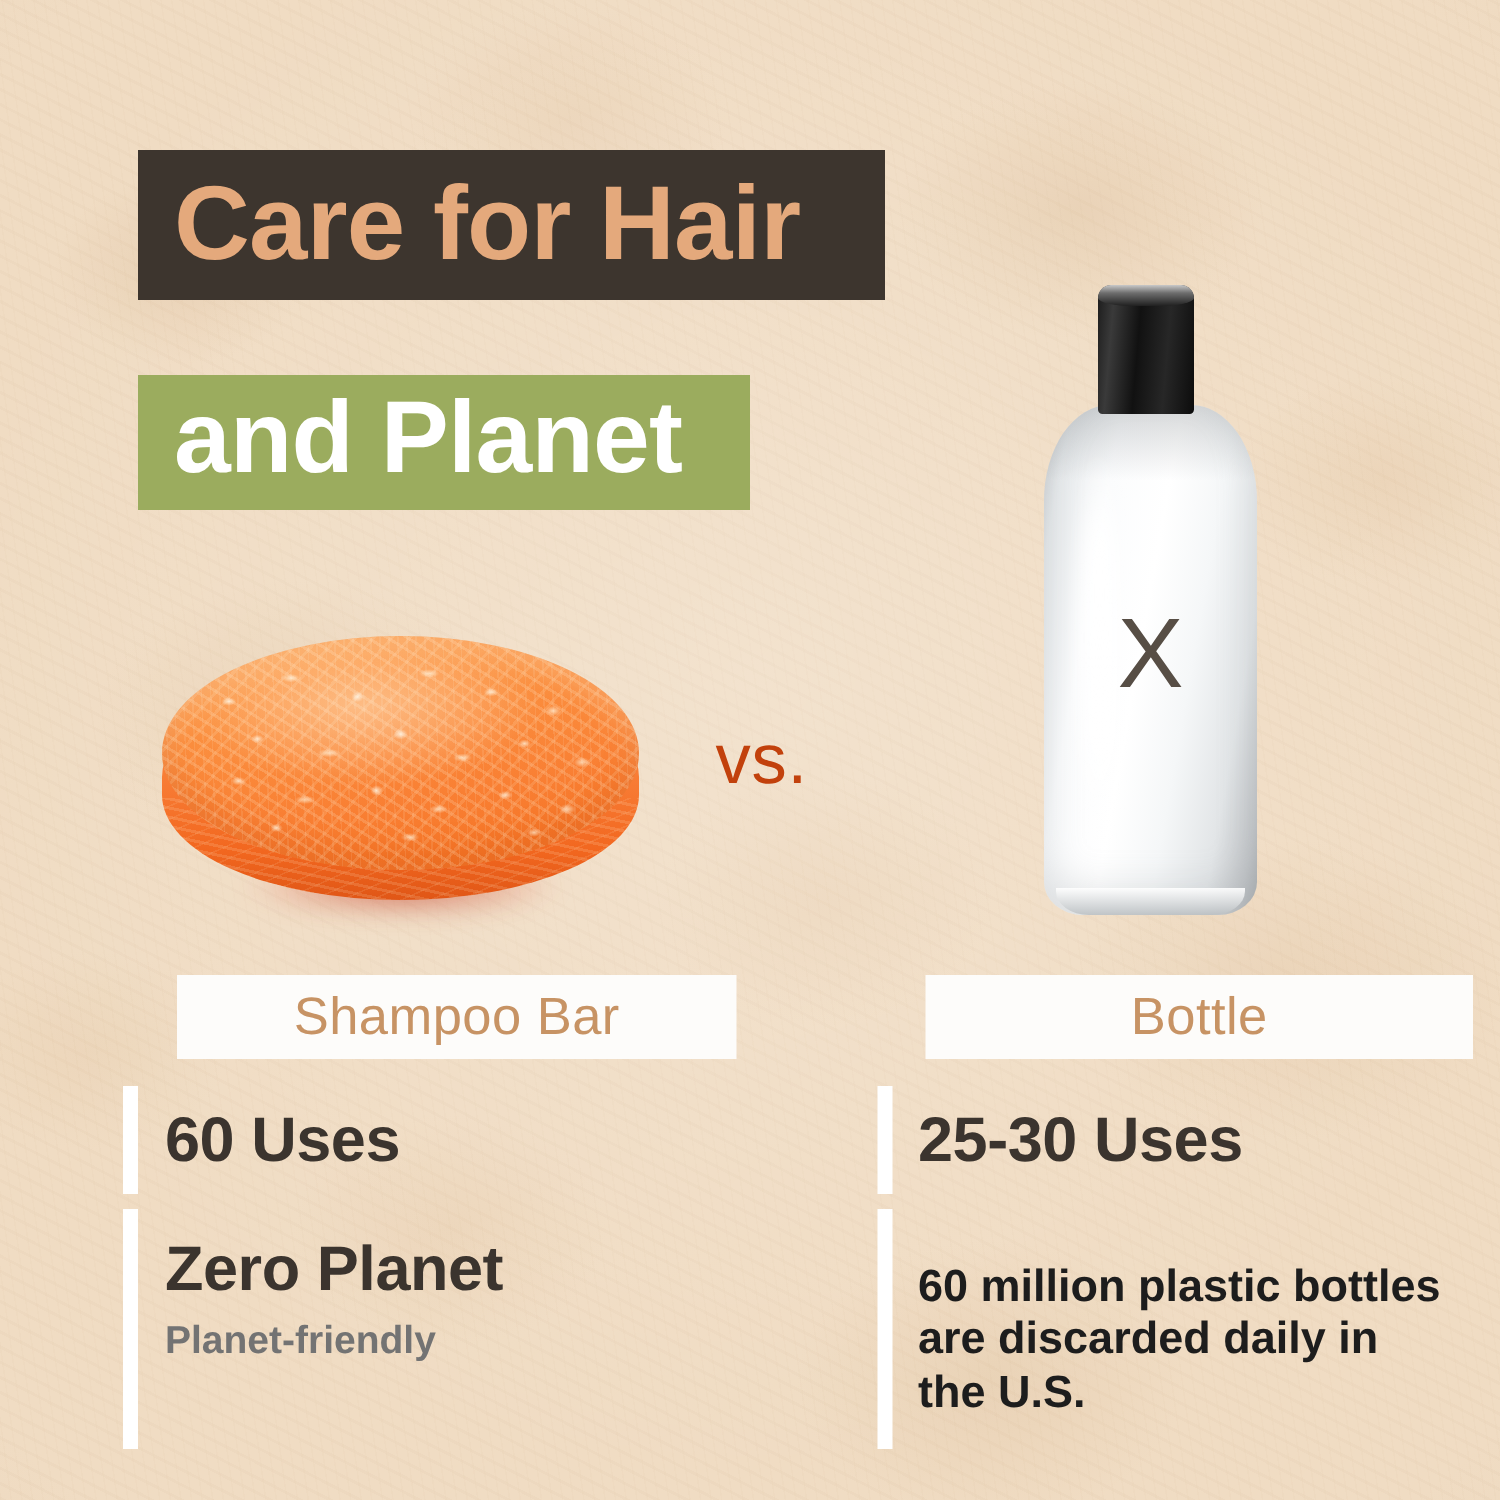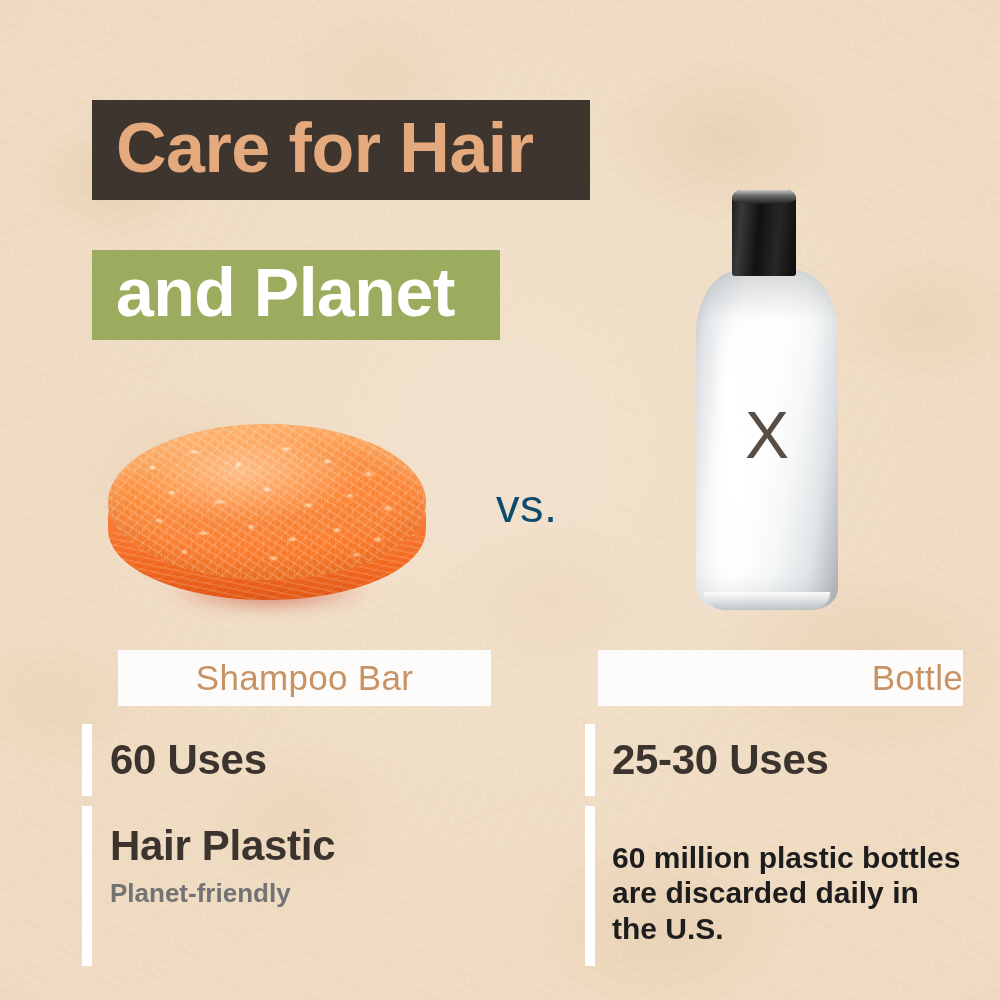--- a/index.html
+++ b/index.html
@@ -123,22 +123,22 @@
     position:absolute;left:8px;top:120px;width:318px;height:68px;
     border-radius:0 0 50% 50%/0 0 100% 100%;
     opacity:.5;mix-blend-mode:screen;
     background-image:
       repeating-linear-gradient(12deg, rgba(255,238,210,.28) 0 2px, rgba(255,255,255,0) 2px 6px),
       repeating-linear-gradient(-24deg, rgba(255,232,200,.2) 0 1px, rgba(255,255,255,0) 1px 8px);
   }
 
   
   .vs{
-    position:absolute;left:496px;top:478px;
-    font-size:47px;font-weight:400;color:#0c4a6e;letter-spacing:.5px;
+    position:absolute;left:477px;top:478px;
+    font-size:47px;font-weight:400;color:#c2410c;letter-spacing:.5px;
   }
 
   
   .bottle-wrap{position:absolute;left:690px;top:190px;width:160px;height:440px;}
   .bottle-refl{
     position:absolute;left:12px;top:404px;width:138px;height:26px;
     background:radial-gradient(ellipse 50% 50% at 50% 0%, rgba(176,160,140,.42), rgba(0,0,0,0) 72%);
     filter:blur(4px);
   }
   .bottle-cap{
@@ -237,24 +237,24 @@
 
   <div class="label-box" style="left:82px;top:650px;width:373px;margin-left:36px;">
     <span>Shampoo Bar</span>
   </div>
 
   <div class="accent-bar" style="left:82px;top:724px;height:72px;"></div>
   <div class="accent-bar" style="left:82px;top:806px;height:160px;"></div>
 
   <div class="row-big" style="left:110px;top:736px;">60 Uses</div>
 
-  <div class="row-big" style="left:110px;top:822px;">Hair Plastic</div>
+  <div class="row-big" style="left:110px;top:822px;">Zero Planet</div>
   <div class="row-sub" style="left:110px;top:878px;">Planet-friendly</div>
 
-  <div class="label-box" style="left:598px;top:650px;width:365px;justify-content:flex-end;">
+  <div class="label-box" style="left:617px;top:650px;width:365px;">
     <span>Bottle</span>
   </div>
 
   <div class="accent-bar" style="left:585px;top:724px;height:72px;"></div>
   <div class="accent-bar" style="left:585px;top:806px;height:160px;"></div>
 
   <div class="row-big" style="left:612px;top:736px;">25-30 Uses</div>
 
   <div class="row-para" style="left:612px;top:840px;width:352px;">60 million plastic bottles are discarded daily in the U.S.</div>
 

